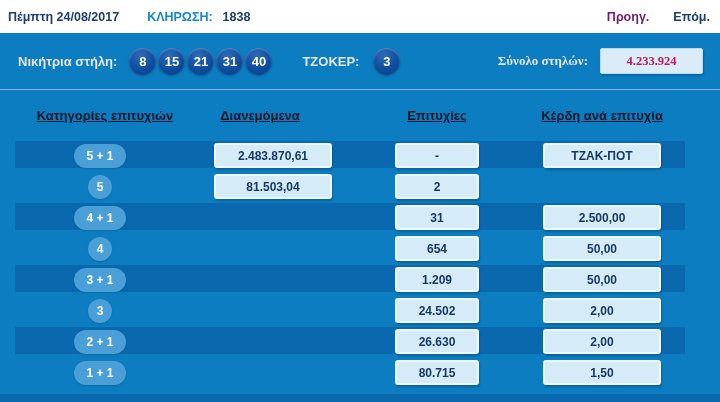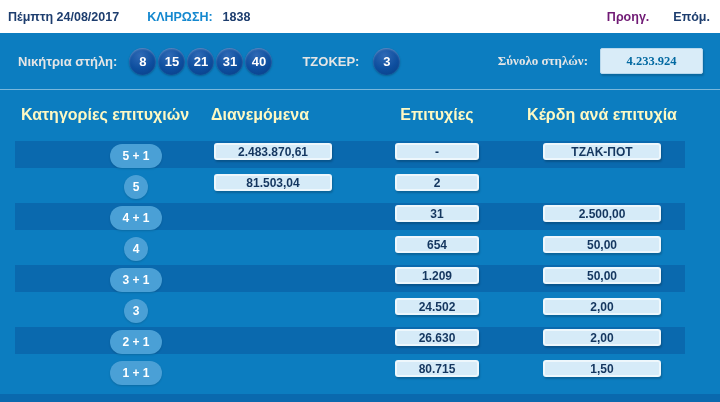--- a/index.html
+++ b/index.html
@@ -57,63 +57,64 @@
   }
   .joker-label { margin-left:28px; }
   .joker-ball { margin-left:14px; }
   .total-wrap { margin-left:auto; display:flex; align-items:center; padding-right:17px;font-family:Liberation Serif, serif; }
   .total-box {
     margin-left:12px;
     width:103px; height:26px;
     background:#d9ecf8;
     border:1px solid #b9d8ec;
     border-radius:2px;
-    color:#0369a1; font-weight:bold; font-size:12.5px;
+    color:#be185d; font-weight:bold; font-size:12.5px;
     display:flex; align-items:center; justify-content:center;
     box-shadow:1px 2px 2px rgba(0,0,0,0.18);
   }
 
   
   .thead { position:relative; height:50px; }
   .th {
     position:absolute; top:0; height:50px;
     display:flex; align-items:center; justify-content:center;
-    color:#fef9c3; font-weight:bold; font-size:16px;
+    color:#0f172a; font-weight:bold; font-size:13px;
     text-align:center;
+    text-decoration:underline;
   }
   .th1 { left:20px;  width:170px; }
   .th2 { left:195px; width:130px; }
   .th3 { left:385px; width:104px; }
   .th4 { left:512px; width:180px; }
 
   
   .row { position:relative; height:31px; }
   .row .stripe { display:none; }
   .row.dark .stripe {
     display:block;
     position:absolute; left:15px; right:35px; top:1px; bottom:3px;
     background:#0a69ae;
   }
   .cell-badge {
     position:absolute; left:0; top:0; width:200px; height:31px;
-    display:flex; align-items:center; justify-content:center;margin-left:36px;
+    display:flex; align-items:center; justify-content:center;
   }
   .badge {
     background:#4aa0d6;
     color:#ffffff; font-weight:bold; font-size:12px;
     height:24px;
     display:flex; align-items:center; justify-content:center;
     border-radius:13px;
     box-shadow:0 1px 2px rgba(0,0,0,0.15);
     white-space:nowrap;
   }
   .badge.pill { width:52px; }
   .badge.circle { width:24px; border-radius:50%; }
   .box {
-    position:absolute; top:3px; height:17px;
+    position:absolute; top:3px; height:25px;
     background:#d6ebf8;
     border:2px solid #eef7fc;
     border-radius:3px;
     color:#14365f; font-weight:bold; font-size:12px;
     display:flex; align-items:center; justify-content:center;
     box-shadow:1px 2px 2px rgba(0,0,0,0.2);
     white-space:nowrap;
   }
   .box.distributed { left:214px; width:118px; }
   .box.winners     { left:395px; width:84px;  }

